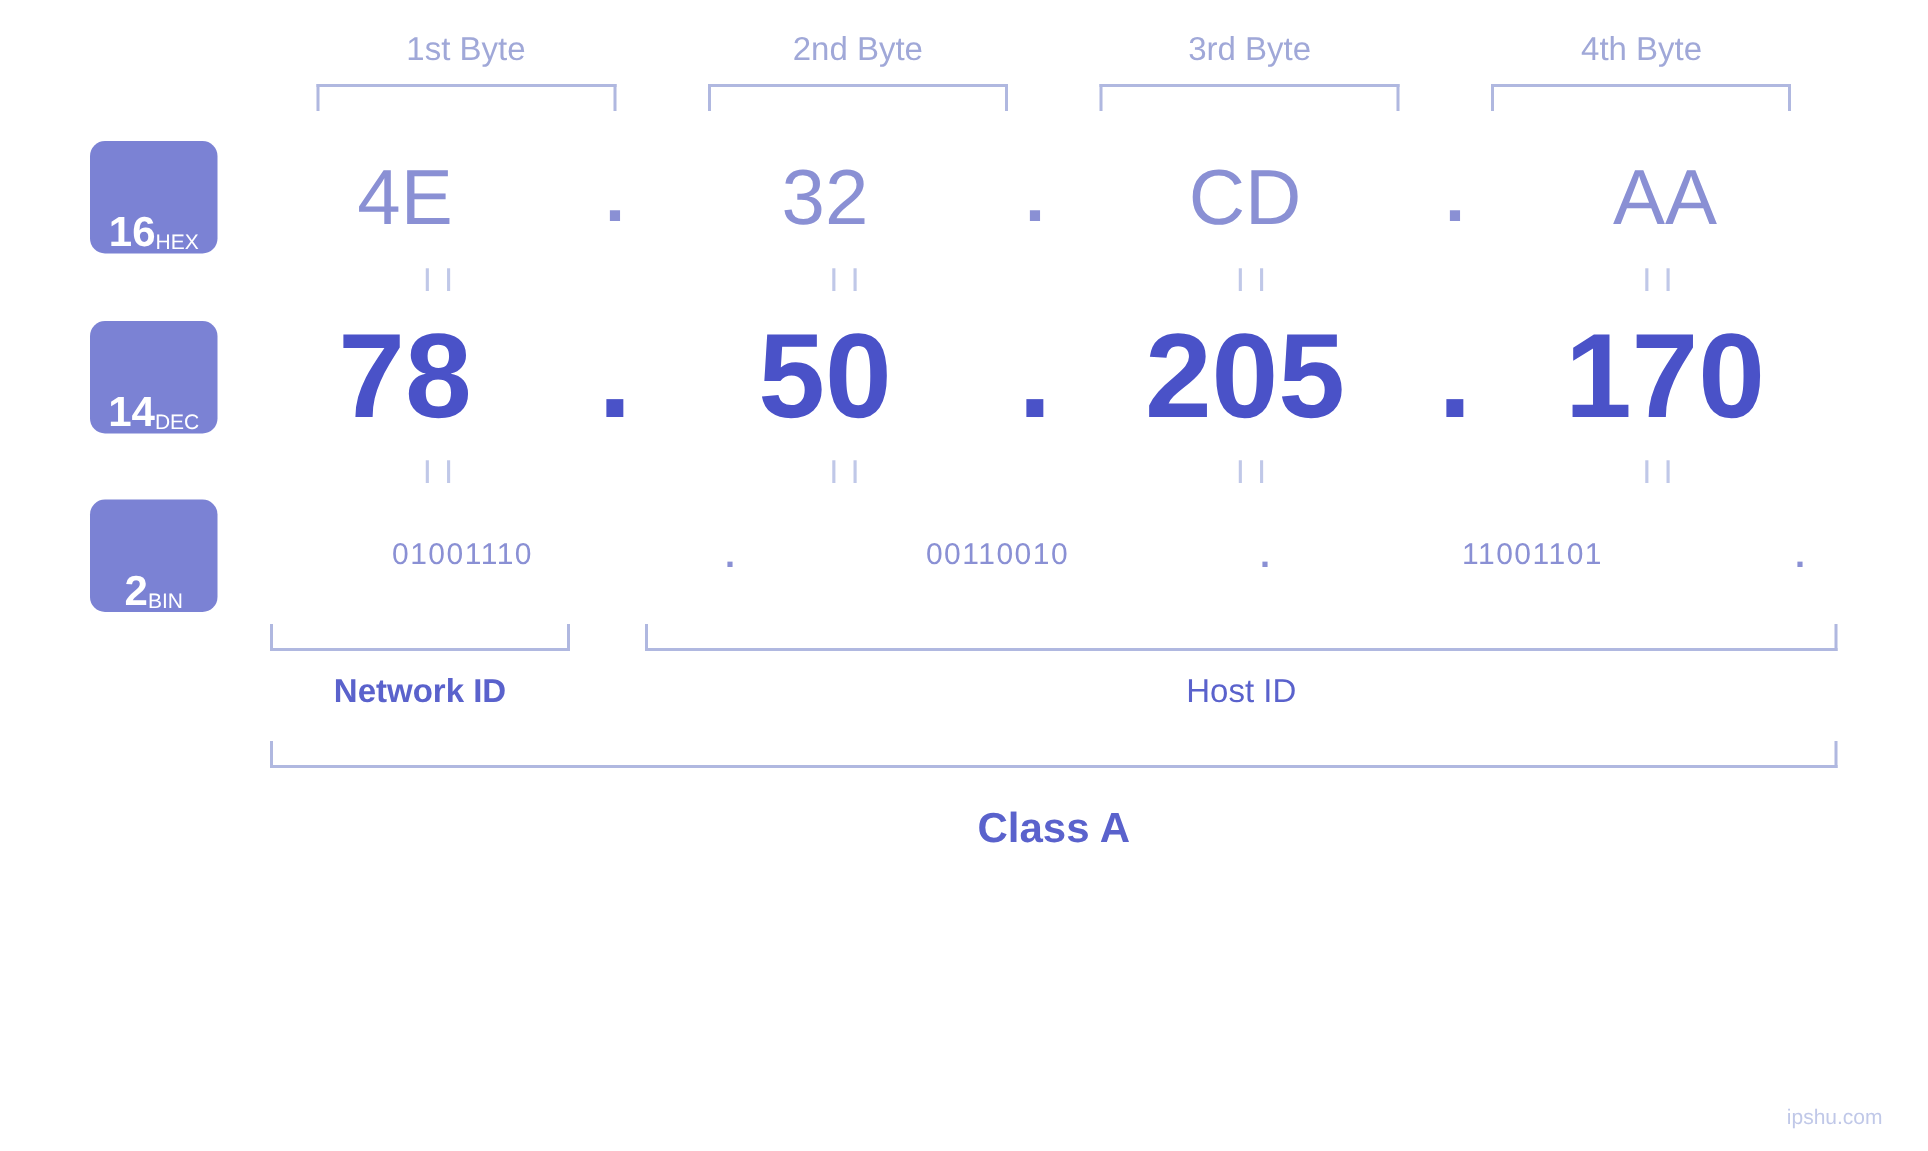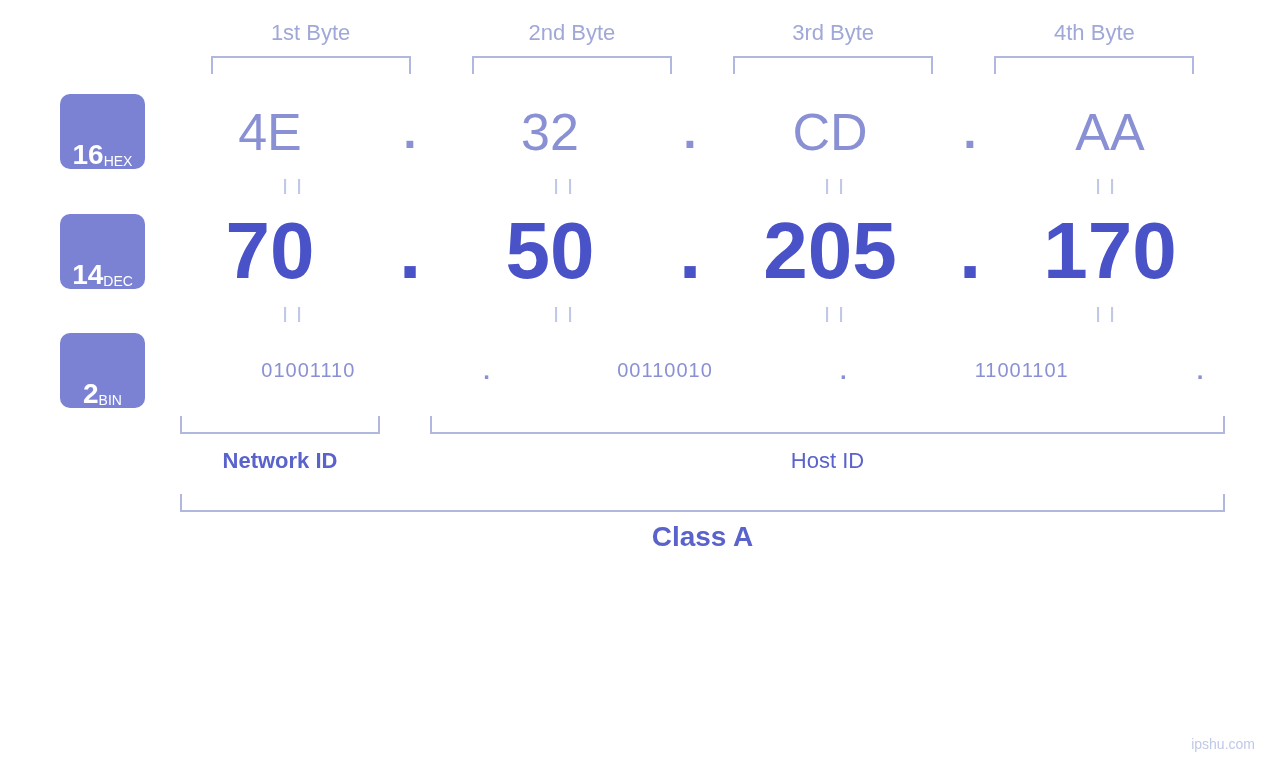--- a/index.html
+++ b/index.html
@@ -147,21 +147,21 @@
       font-size: 22px;
       letter-spacing: 8px;
     }
 
     .class-label {
       width: 100%;
       text-align: center;
       color: #5a62cc;
       font-size: 28px;
       font-weight: bold;
-      margin-top: 5px;
+      margin-top: 20px;
       padding-left: 120px;
     }
 
     .watermark {
       position: absolute;
       bottom: 15px;
       right: 30px;
       color: #c0c8e8;
       font-size: 14px;
     }
@@ -240,21 +240,21 @@
     <div class="equals-sign">II</div>
   </div>
 
   <div class="data-row">
     <div class="base-badge">
       <span class="base-number">14</span>
       <span class="base-label">DEC</span>
     </div>
     <div class="values-container">
       <div class="byte-col">
-        <span class="dec-value">70</span>
+        <span class="dec-value">78</span>
       </div>
       <div class="sep-col">
         <span class="dec-dot">.</span>
       </div>
       <div class="byte-col">
         <span class="dec-value">50</span>
       </div>
       <div class="sep-col">
         <span class="dec-dot">.</span>
       </div>

